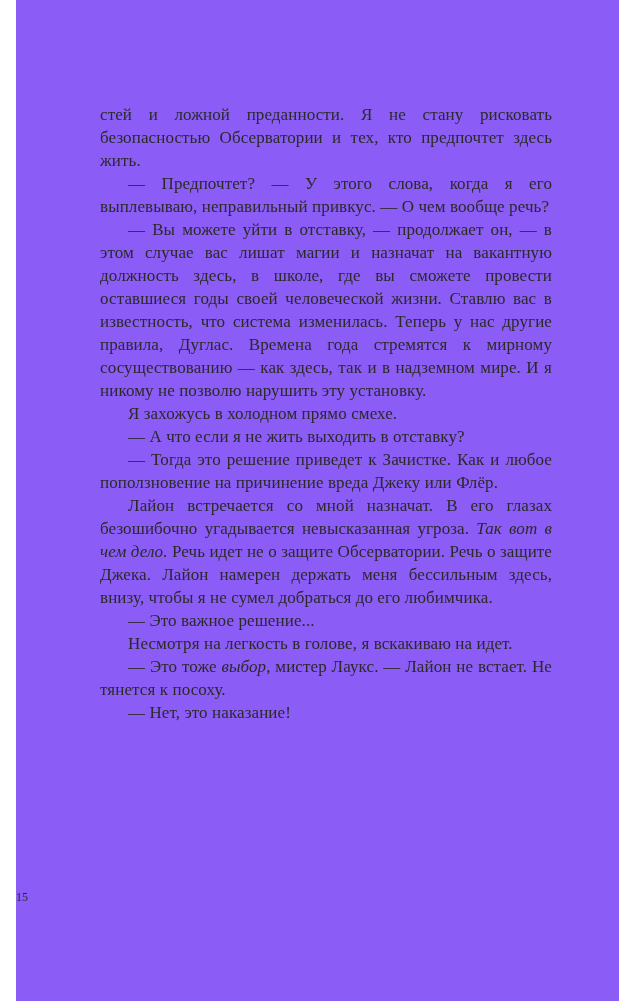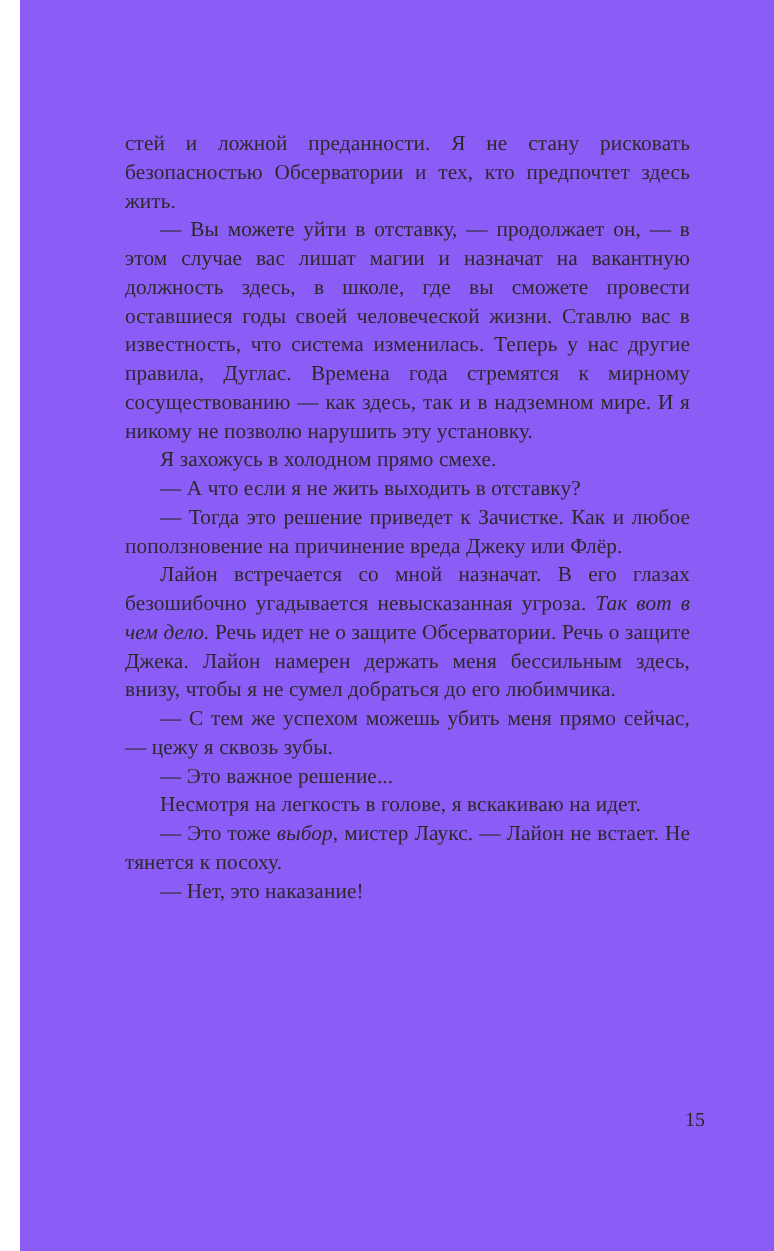--- a/index.html
+++ b/index.html
@@ -41,37 +41,37 @@
     text-indent: 28px;
   }
   .italic {
     font-style: italic;
   }
   .folio {
     position: absolute;
     top: 888px;
     left: 0;
     width: 548px;
-    text-align: right;
-    font-size: 16px;
+    text-align: left;
+    font-size: 12px;
     line-height: 18px;
     color: #2b2a28;
   }
 </style>
 </head>
 <body>
 
 <div class="book-page">
   <div class="text-block">
       <p><span>стей и ложной преданности. Я не стану рисковать безопасностью Обсерватории и тех, кто предпочтет здесь жить.</span></p>
+      <p class="indent"><span>— Предпочтет? — У этого слова, когда я его выплевываю, неправильный привкус. — О чем вообще речь?</span></p>
       <p class="indent"><span>— Вы можете уйти в отставку, — продолжает он, — в этом случае вас лишат магии и назначат на вакантную должность здесь, в школе, где вы сможете провести оставшиеся годы своей человеческой жизни. Ставлю вас в известность, что система изменилась. Теперь у нас другие правила, Дуглас. Времена года стремятся к мирному сосуществованию — как здесь, так и в надземном мире. И я никому не позволю нарушить эту установку.</span></p>
       <p class="indent"><span>Я захожусь в холодном прямо смехе.</span></p>
       <p class="indent"><span>— А что если я не жить выходить в отставку?</span></p>
       <p class="indent"><span>— Тогда это решение приведет к Зачистке. Как и любое поползновение на причинение вреда Джеку или Флёр.</span></p>
       <p class="indent"><span>Лайон встречается со мной назначат. В его глазах безошибочно угадывается невысказанная угроза. </span><span class="italic">Так вот в чем дело.</span><span> Речь идет не о защите Обсерватории. Речь о защите Джека. Лайон намерен держать меня бессильным здесь, внизу, чтобы я не сумел добраться до его любимчика.</span></p>
-      <p class="indent"><span>— С тем же успехом можешь убить меня прямо сейчас, — цежу я сквозь зубы.</span></p>
       <p class="indent"><span>— Это важное решение...</span></p>
       <p class="indent"><span>Несмотря на легкость в голове, я вскакиваю на идет.</span></p>
       <p class="indent"><span>— Это тоже </span><span class="italic">выбор</span><span>, мистер Лаукс. — Лайон не встает. Не тянется к посоху.</span></p>
       <p class="indent"><span>— Нет, это наказание!</span></p>
     </div>
   <div class="folio">15</div>
 </div>
 
 </body></html>

